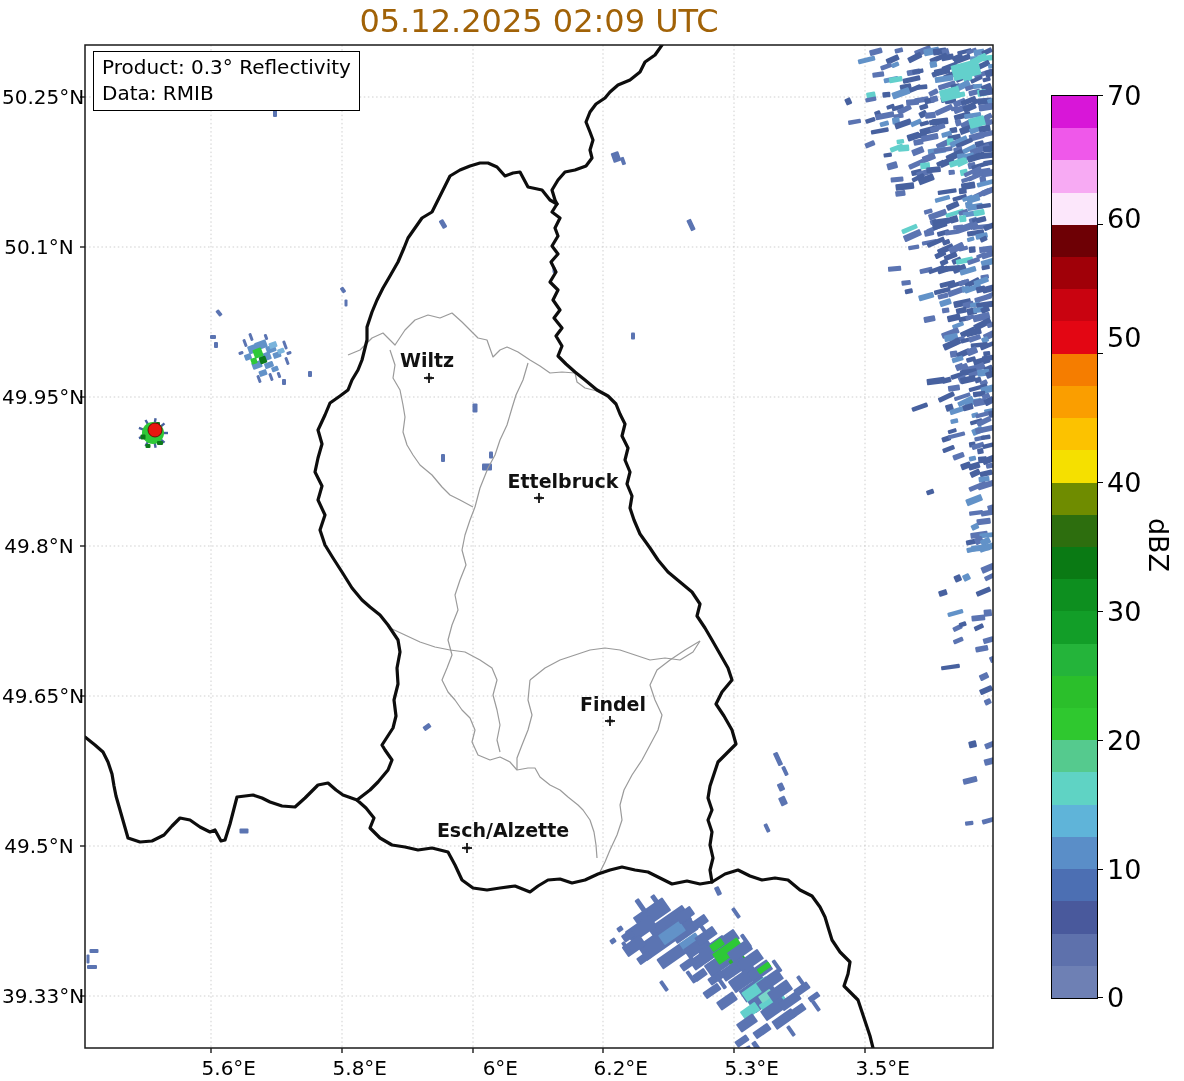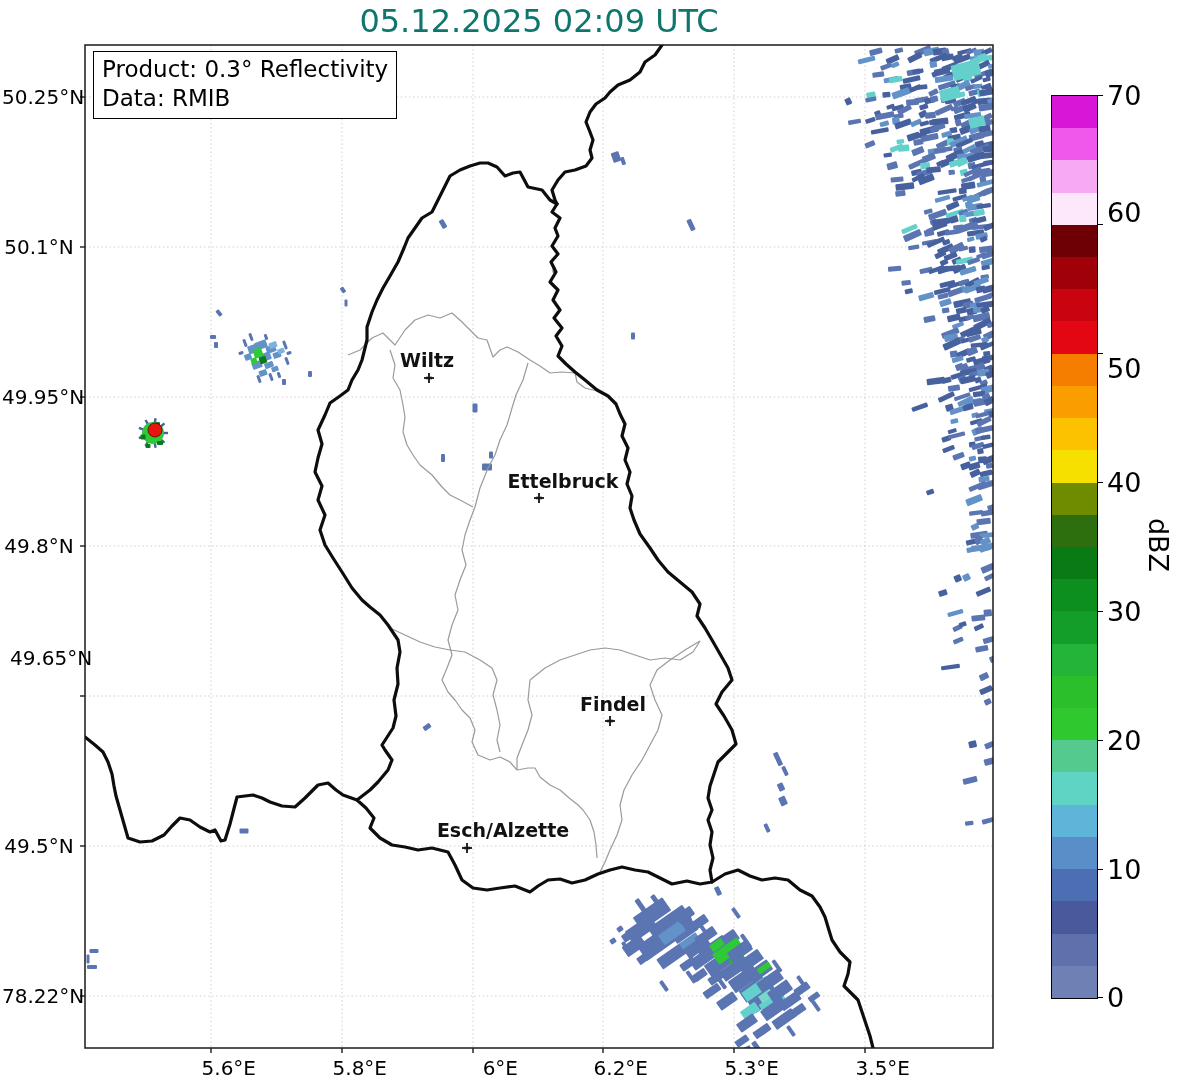--- a/index.html
+++ b/index.html
@@ -1,22 +1,22 @@
 <!DOCTYPE html>
 <html><head>
 <meta charset="utf-8">
 <style>
   html,body{margin:0;padding:0;background:#ffffff;}
   .stage{position:relative;width:1184px;height:1081px;background:#ffffff;overflow:hidden;
          font-family:"DejaVu Sans","Liberation Sans",sans-serif;color:#000;}
   .title{position:absolute;left:85px;top:2px;width:908px;text-align:center;
-         font-size:32px;color:#0f766e;}
+         font-size:32px;color:#a16207;}
   svg.map{position:absolute;left:0;top:0;}
   .product-box{position:absolute;left:93px;top:51px;background:#ffffff;border:1.5px solid #000;
-length:auto;padding:3px 8px 4px 8px;font-size:23px;line-height:1.28;z-index:5;}
+length:auto;padding:3px 8px 4px 8px;font-size:20px;line-height:1.28;z-index:5;}
   .ytick{position:absolute;width:74px;text-align:center;font-size:20px;}
   .xtick{position:absolute;width:90px;text-align:right;font-size:20px;}
   .colorbar{position:absolute;display:flex;flex-direction:column-reverse;
             border:1.3px solid #000;box-sizing:content-box;}
   .cb-seg{width:100%;flex:1 1 auto;}
   .cb-tick{position:absolute;height:0;border-top:1.6px solid #000;}
   .cb-label{position:absolute;font-size:27px;line-height:1;text-align:right;}
   .cbar-title{position:absolute;font-size:27px;transform:translate(-50%,-50%) rotate(90deg);
               transform-origin:center;white-space:nowrap;}
 </style>
@@ -698,23 +698,23 @@
       <div class="cb-seg" style="background: rgb(110, 0, 5);"></div>
       <div class="cb-seg" style="background: rgb(252, 231, 251);"></div>
       <div class="cb-seg" style="background: rgb(247, 170, 243);"></div>
       <div class="cb-seg" style="background: rgb(239, 88, 234);"></div>
       <div class="cb-seg" style="background: rgb(216, 22, 216);"></div>
     </div>
   <div id="cbarTicks">
       <div class="cb-tick" style="left: 1097px; top: 95px; width: 6px;"></div>
       <div class="cb-label" style="left: 1107px; top: 82px;">70</div>
       <div class="cb-tick" style="left: 1097px; top: 224px; width: 6px;"></div>
-      <div class="cb-label" style="left: 1107px; top: 199px;">60</div>
+      <div class="cb-label" style="left: 1107px; top: 205px;">60</div>
       <div class="cb-tick" style="left: 1097px; top: 353px; width: 6px;"></div>
-      <div class="cb-label" style="left: 1107px; top: 355px;">50</div>
+      <div class="cb-label" style="left: 1107px; top: 324px;">50</div>
       <div class="cb-tick" style="left: 1097px; top: 482px; width: 6px;"></div>
       <div class="cb-label" style="left: 1107px; top: 469px;">40</div>
       <div class="cb-tick" style="left: 1097px; top: 611px; width: 6px;"></div>
       <div class="cb-label" style="left: 1107px; top: 598px;">30</div>
       <div class="cb-tick" style="left: 1097px; top: 740px; width: 6px;"></div>
       <div class="cb-label" style="left: 1107px; top: 727px;">20</div>
       <div class="cb-tick" style="left: 1097px; top: 869px; width: 6px;"></div>
       <div class="cb-label" style="left: 1107px; top: 856px;">10</div>
       <div class="cb-tick" style="left: 1097px; top: 997px; width: 6px;"></div>
       <div class="cb-label" style="left: 1107px; top: 984px;">0</div>
@@ -724,17 +724,17 @@
       <div class="xtick" style="left: 166px; top: 1056px;">5.6°E</div>
       <div class="xtick" style="left: 297px; top: 1056px;">5.8°E</div>
       <div class="xtick" style="left: 428px; top: 1056px;">6°E</div>
       <div class="xtick" style="left: 558px; top: 1056px;">6.2°E</div>
       <div class="xtick" style="left: 689px; top: 1056px;">5.3°E</div>
       <div class="xtick" style="left: 820px; top: 1056px;">3.5°E</div>
       <div class="ytick" style="left: 2px; top: 85px;">50.25°N</div>
       <div class="ytick" style="left: 2px; top: 235px;">50.1°N</div>
       <div class="ytick" style="left: 2px; top: 385px;">49.95°N</div>
       <div class="ytick" style="left: 2px; top: 534px;">49.8°N</div>
-      <div class="ytick" style="left: 2px; top: 646px; margin-left: 8px;">49.65°N</div>
+      <div class="ytick" style="left: 2px; top: 684px;">49.65°N</div>
       <div class="ytick" style="left: 2px; top: 834px;">49.5°N</div>
-      <div class="ytick" style="left: 2px; top: 984px;">78.22°N</div>
+      <div class="ytick" style="left: 2px; top: 984px;">39.33°N</div>
     </div>
 </div>
 
 </body></html>

